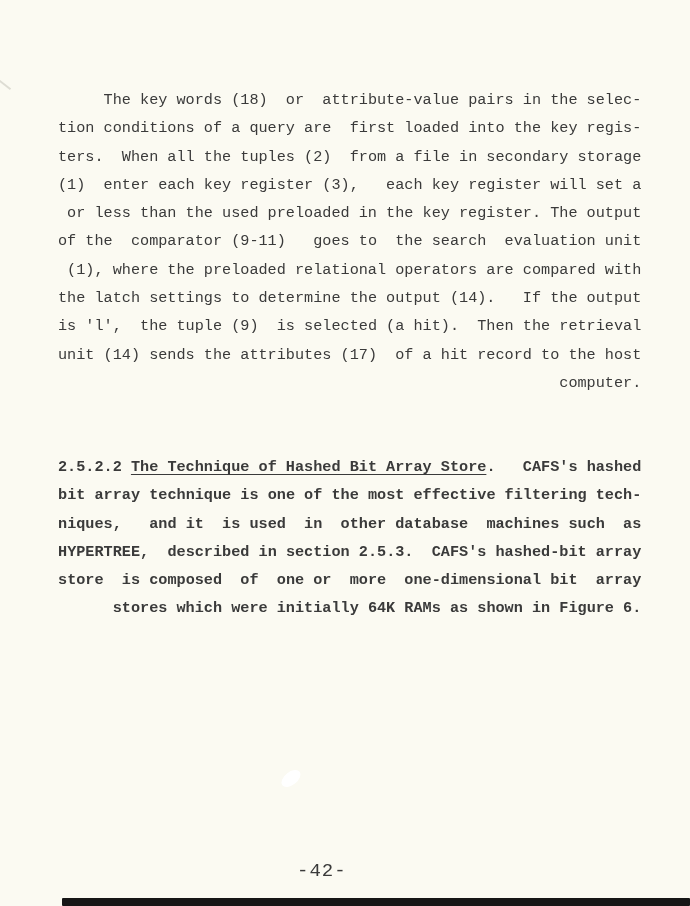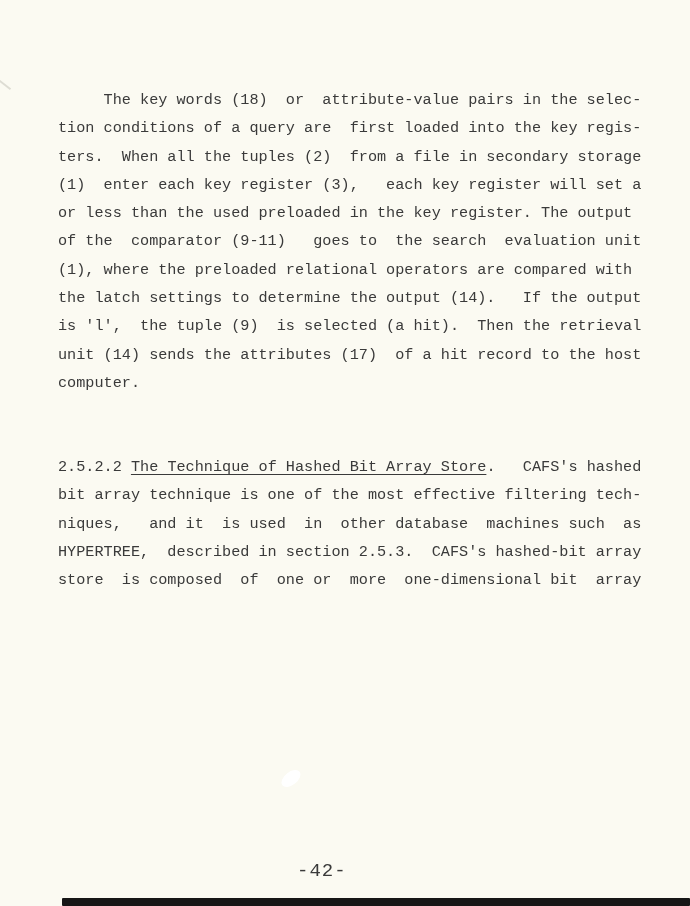--- a/index.html
+++ b/index.html
@@ -10,34 +10,35 @@
     width: 690px;
     height: 906px;
     position: relative;
     overflow: hidden;
     background: #fbfaf2;
     font-family: "Liberation Mono", "DejaVu Sans Mono", monospace;
   }
   .page {
     position: absolute;
     inset: 0;
+    text-align: right;
   }
   .textline {
     white-space: pre;
     font-size: 15.2px;
     line-height: 28.3px;
     color: #3a3a3a;
     letter-spacing: 0px;
   }
   .para {
     position: absolute;
     left: 58px;
   }
   #para1 { top: 86px; }
-  #para2 { top: 453px; }
+  #para2 { top: 453px; font-weight: bold; }
   .heading-underline {
     text-decoration: underline;
     text-underline-offset: 3px;
     text-decoration-thickness: 1.4px;
   }
   #page-number {
     position: absolute;
     left: 297px;
     top: 860px;
     font-size: 19px;
@@ -94,20 +95,21 @@
     <div class="textline">unit (14) sends the attributes (17)  of a hit record to the host</div>
     <div class="textline">computer.</div>
   </div>
 
   <div class="para" id="para2">
     <div class="textline"><span>2.5.2.2 </span><span class="heading-underline">The Technique of Hashed Bit Array Store</span><span>.   CAFS's hashed</span></div>
     <div class="textline">bit array technique is one of the most effective filtering tech-</div>
     <div class="textline">niques,   and it  is used  in  other database  machines such  as</div>
     <div class="textline">HYPERTREE,  described in section 2.5.3.  CAFS's hashed-bit array</div>
     <div class="textline">store  is composed  of  one or  more  one-dimensional bit  array</div>
+    <div class="textline">stores which were initially 64K RAMs as shown in Figure 6.</div>
   </div>
 
   <div id="page-number">-42-</div>
 
   <div id="scan-scratch-left"></div>
   <div id="scan-smudge"></div>
   <div id="scan-bar-bottom"></div>
 
 </div>
 

